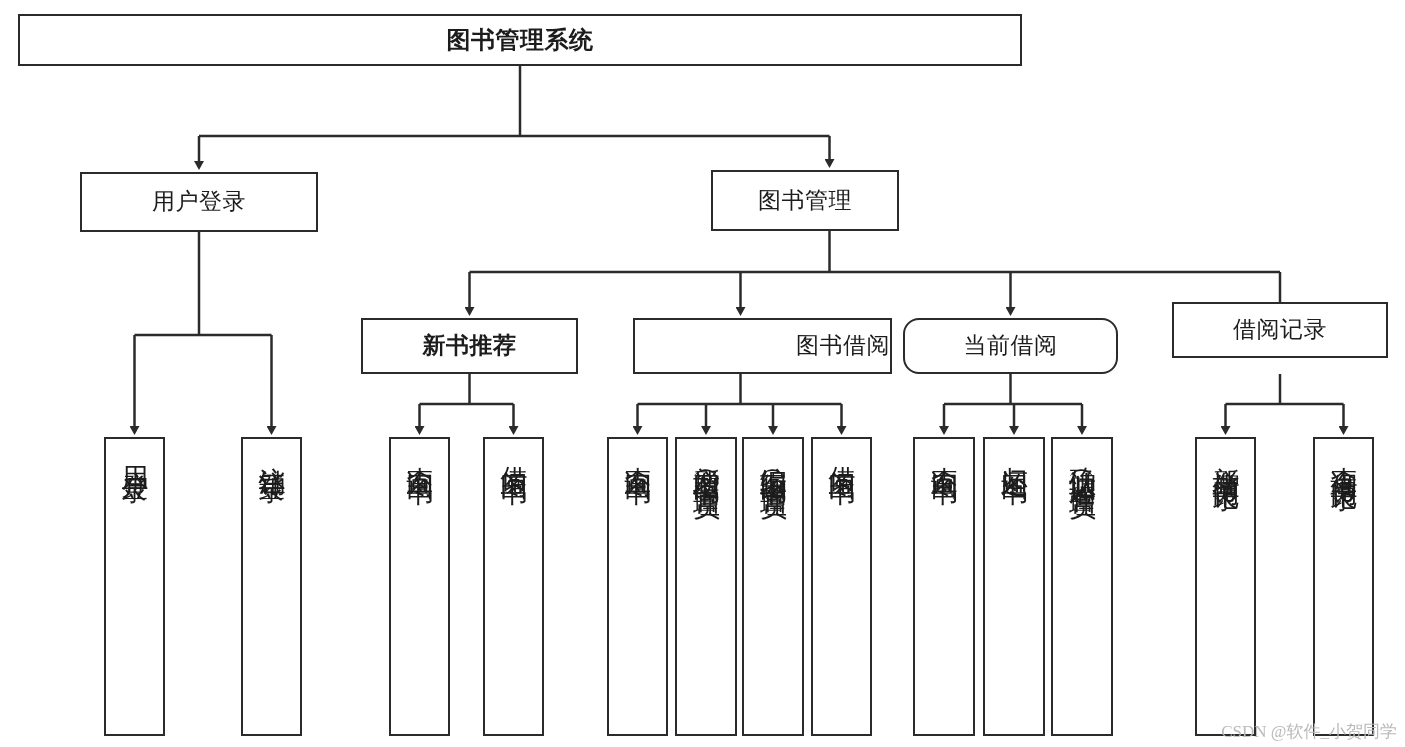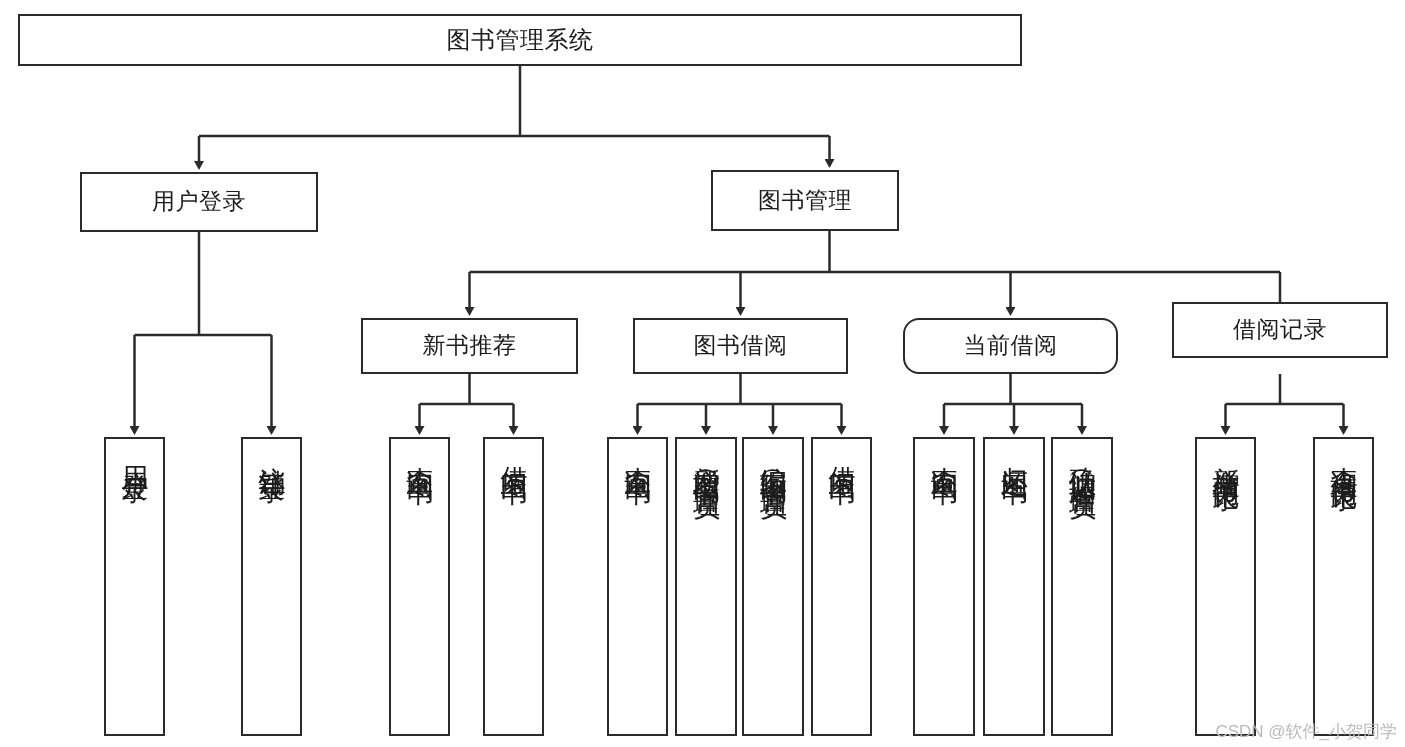--- a/index.html
+++ b/index.html
@@ -65,21 +65,21 @@
     white-space: nowrap;
   }
   .watermark {
     position: absolute;
     right: 8px;
     bottom: 4px;
     font-size: 17px;
     color: #b9b9b9;
     z-index: 5;
     white-space: nowrap;
-    font-family: Liberation Sans, sans-serif;
+    font-family: Liberation Serif, serif;
   }
 </style>
 </head>
 <body>
 
 <div id="diagram-root">
 
   <svg id="diagram-svg" viewBox="0 0 1405 747" xmlns="http://www.w3.org/2000/svg">
     <defs>
       <marker id="arrowhead" markerWidth="9" markerHeight="10" refX="1" refY="5" orient="auto" markerUnits="userSpaceOnUse">
@@ -117,33 +117,33 @@
         <path d="M1014,404 L1014,427" marker-end="url(#arrowhead)"></path>
         <path d="M1082,404 L1082,427" marker-end="url(#arrowhead)"></path>
         <path d="M1280,374 L1280,404"></path>
         <path d="M1225.5,404 L1343.5,404"></path>
         <path d="M1225.5,404 L1225.5,427" marker-end="url(#arrowhead)"></path>
         <path d="M1343.5,404 L1343.5,427" marker-end="url(#arrowhead)"></path>
       </g>
   </svg>
 
   <div id="nodes-layer">
-      <div class="node h root" style="left: 18px; top: 14px; width: 1004px; height: 52px;">
+      <div class="node h root" style="left: 18px; top: 14px; width: 1004px; height: 52px; font-weight: bold;">
         <span class="node-label">图书管理系统</span>
       </div>
       <div class="node h" style="left: 80px; top: 172px; width: 238px; height: 60px;">
         <span class="node-label">用户登录</span>
       </div>
       <div class="node h" style="left: 711px; top: 170px; width: 188px; height: 61px;">
         <span class="node-label">图书管理</span>
       </div>
-      <div class="node h" style="left: 361px; top: 318px; width: 217px; height: 56px;">
+      <div class="node h" style="left: 361px; top: 318px; width: 217px; height: 56px; font-weight: bold;">
         <span class="node-label">新书推荐</span>
       </div>
-      <div class="node h" style="left: 633px; top: 318px; width: 215px; height: 56px;">
+      <div class="node h" style="left: 633px; top: 318px; width: 259px; height: 56px; justify-content: flex-end;">
         <span class="node-label">图书借阅</span>
       </div>
       <div class="node h" style="left: 903px; top: 318px; width: 215px; height: 56px; border-radius: 16px;">
         <span class="node-label">当前借阅</span>
       </div>
       <div class="node h" style="left: 1172px; top: 302px; width: 216px; height: 56px;">
         <span class="node-label">借阅记录</span>
       </div>
       <div class="node v" style="left: 104px; top: 437px; width: 61px; height: 299px;">
         <span class="node-label">用户登录</span>

